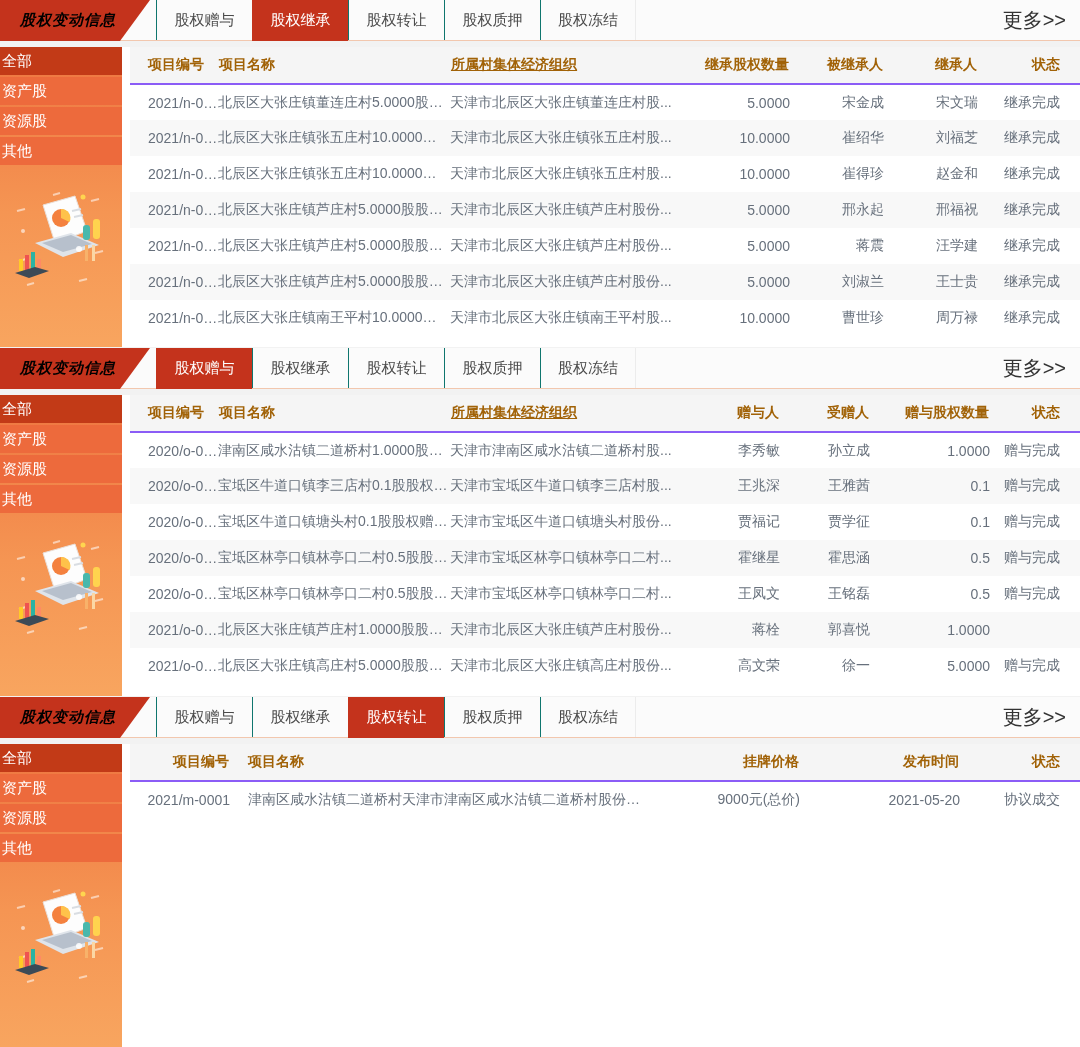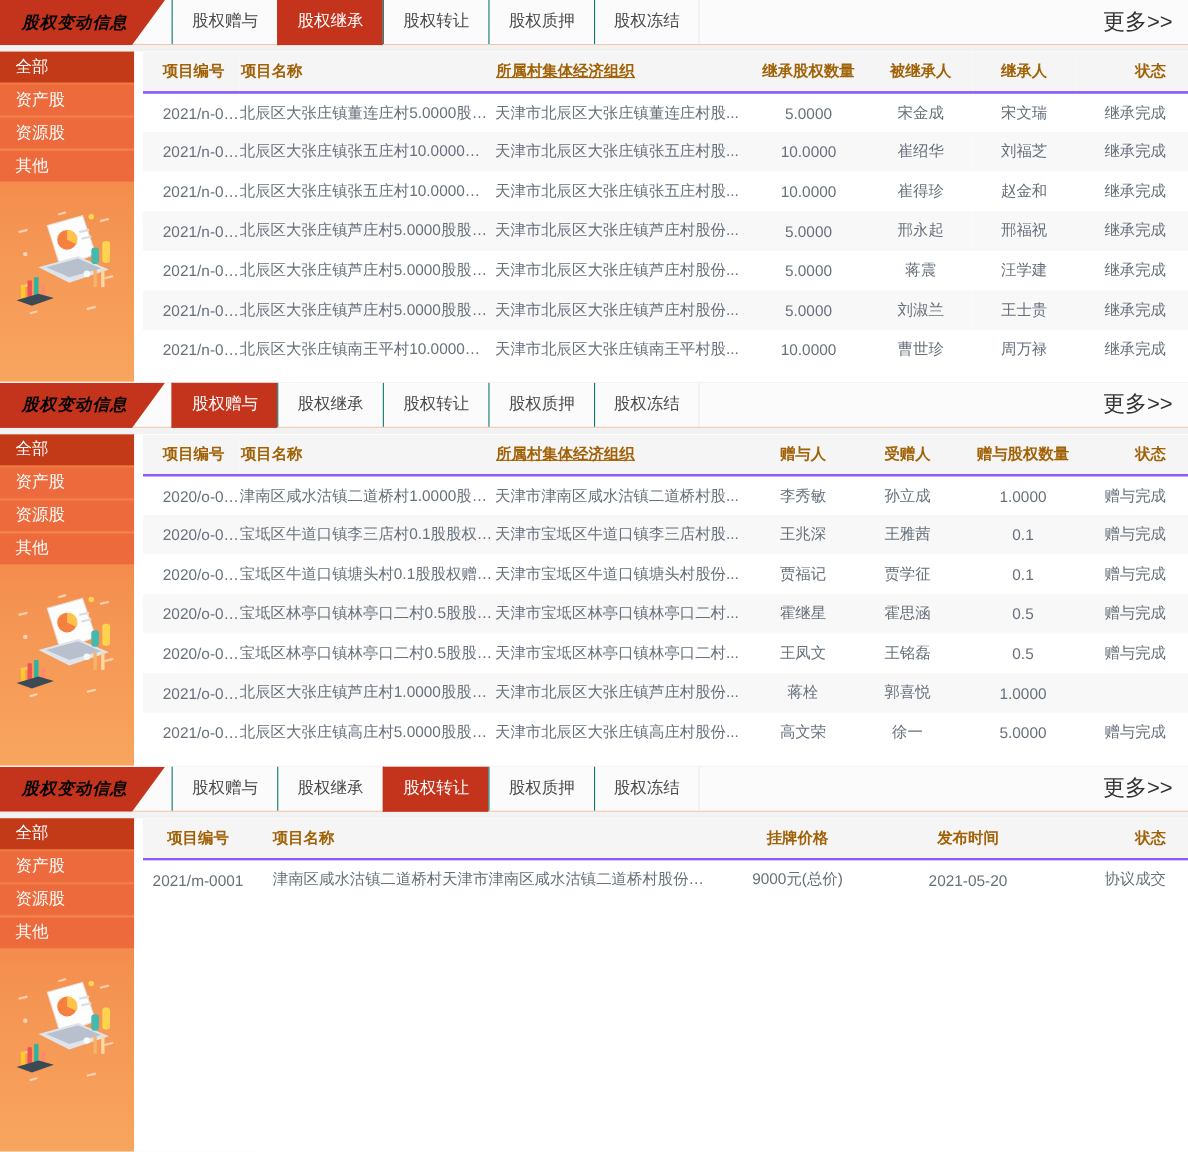--- a/index.html
+++ b/index.html
@@ -36,41 +36,41 @@
     font-size:20px; color:#333; cursor:pointer; text-decoration:none;
   }
 
   
   .pbody { display:flex; background:#fff; }
   .sidebar {
     width:122px; flex:none; display:flex; flex-direction:column;
     background:linear-gradient(180deg,#ee7540 0%,#f59553 55%,#f8a55f 100%);
   }
   .side-item {
-    height:28px; line-height:28px; margin-bottom:2px; padding-left:14px;
+    height:28px; line-height:28px; margin-bottom:2px; padding-left:2px;
     color:#fff; font-size:15px; background:#ed6a3c; cursor:pointer;
   }
   .side-item.active { background:#c23a17; }
   .illus { margin-top:22px; display:flex; justify-content:center; }
 
   .tarea { flex:1; padding-left:8px; background:#fff; overflow:hidden; }
   table { border-collapse:collapse; table-layout:fixed; width:950px; }
   thead th {
     height:37px; background:#f5f5f5; font-size:14px; color:#a16207;
     font-weight:bold; border-bottom:2px solid #8b5cf6; white-space:nowrap; overflow:hidden;
   }
   tbody td {
     height:36px; font-size:14px; color:#67707c; padding:0;
     white-space:nowrap; overflow:hidden; text-overflow:ellipsis;
   }
   tbody tr:nth-child(even) td { background:#f8f8f8; }
   .al-l18 { text-align:left; padding-left:18px; }
   .al-l0  { text-align:left; }
   .al-r20 { text-align:left; padding-right:20px;text-decoration:underline; }
-  .al-c   { text-align:center; }
+  .al-c   { text-align:right; }
   .al-cp  { text-align:right; padding-right:20px; }
 </style>
 </head>
 <body>
 
 <div id="app">
   <section class="panel">
     <div class="hbar">
       <div class="ribbon">
         <span class="ribbon-text">股权变动信息</span>

